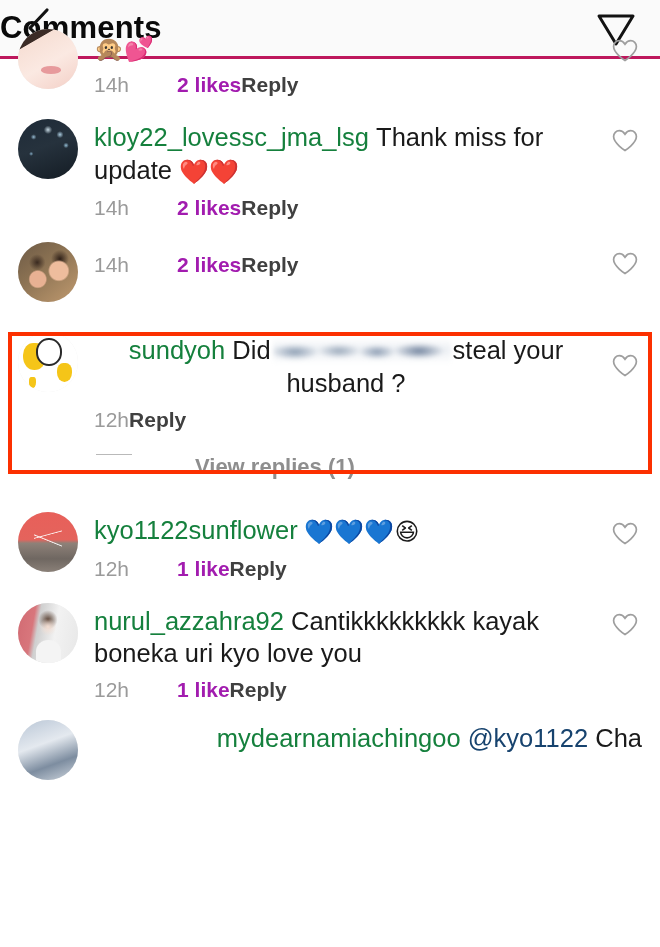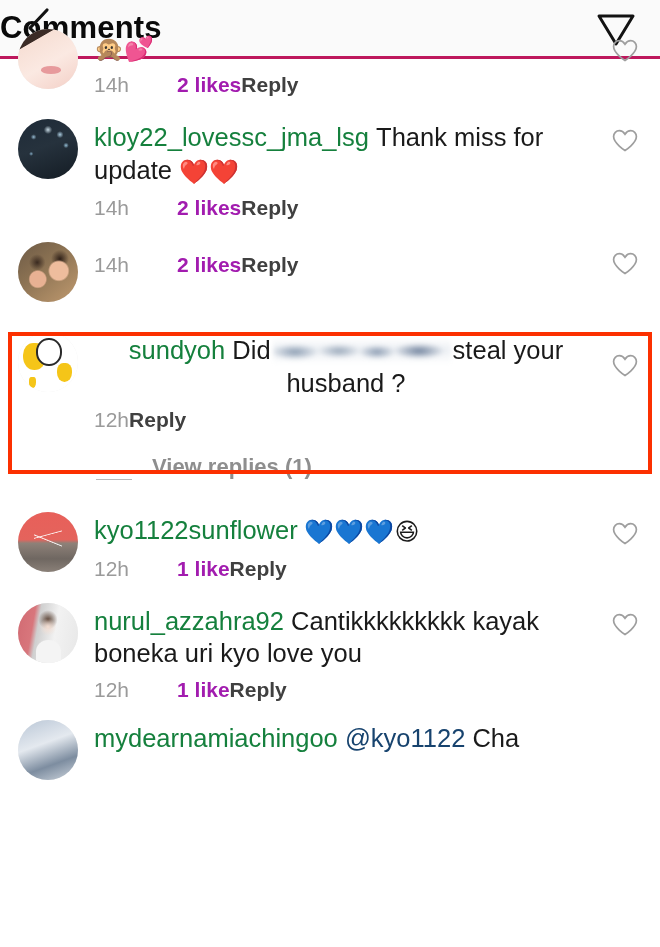--- a/index.html
+++ b/index.html
@@ -141,23 +141,24 @@
     margin-top: 10px;
     display: flex;
     align-items: flex-start;
     justify-content: center;
     cursor: pointer;
   }
 
   
   .view-replies {
     display: flex;
-    align-items: flex-end;
+    align-items: flex-start;
     padding: 6px 18px 18px 96px;
     cursor: pointer;
+    gap: 43px;
   }
   .replies-dash {
     width: 36px;
     height: 1px;
     background: #b9b9b9;
     margin-right: 20px;
   }
   .replies-label {
     font-size: 22px;
     font-weight: bold;
@@ -387,21 +388,21 @@
         <span class="meta-reply">Reply</span>
       </div>
     </div>
     <div class="like-heart">
       <svg width="26" height="24" viewBox="0 0 26 24" fill="none">
         <path d="M13 21.5 C13 21.5 1.6 14.3 1.6 7.6 C1.6 4.2 4.2 1.7 7.3 1.7 C9.6 1.7 11.7 3.1 13 5.2 C14.3 3.1 16.4 1.7 18.7 1.7 C21.8 1.7 24.4 4.2 24.4 7.6 C24.4 14.3 13 21.5 13 21.5 Z" stroke="#9e9e9e" stroke-width="1.7" fill="none"></path>
       </svg>
     </div>
   </div>
 
-  <div class="comment" style="padding-top:10px;">
+  <div class="comment" style="padding-top:10px;text-align:right;">
     <div class="avatar">
       <div class="avatar-inner av-partial"></div>
     </div>
     <div class="comment-body">
       <div class="comment-text">
         <span class="username">mydearnamiachingoo</span><span>&nbsp;</span><span class="mention">@kyo1122</span><span>&nbsp;</span><span>Cha</span>
       </div>
     </div>
   </div>
 

